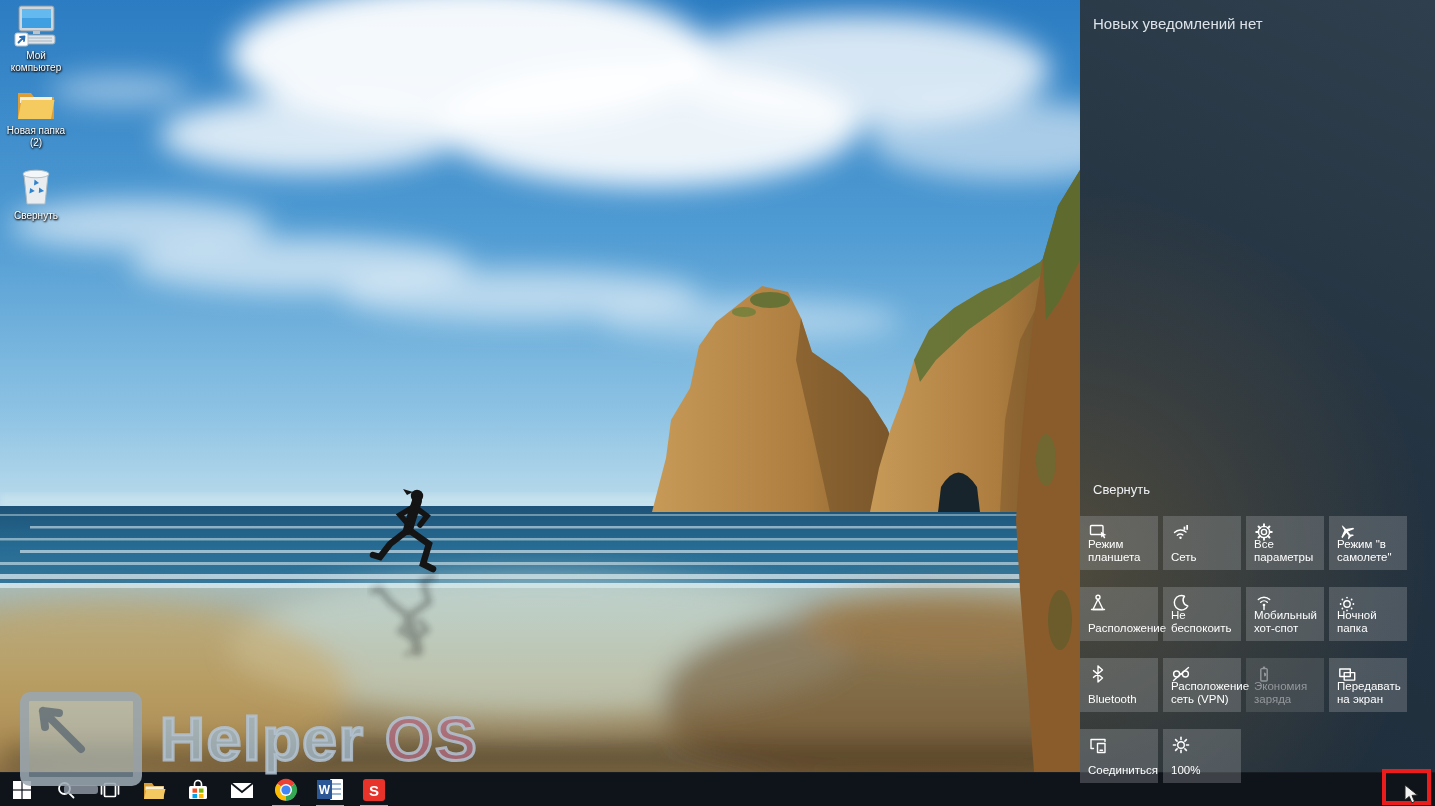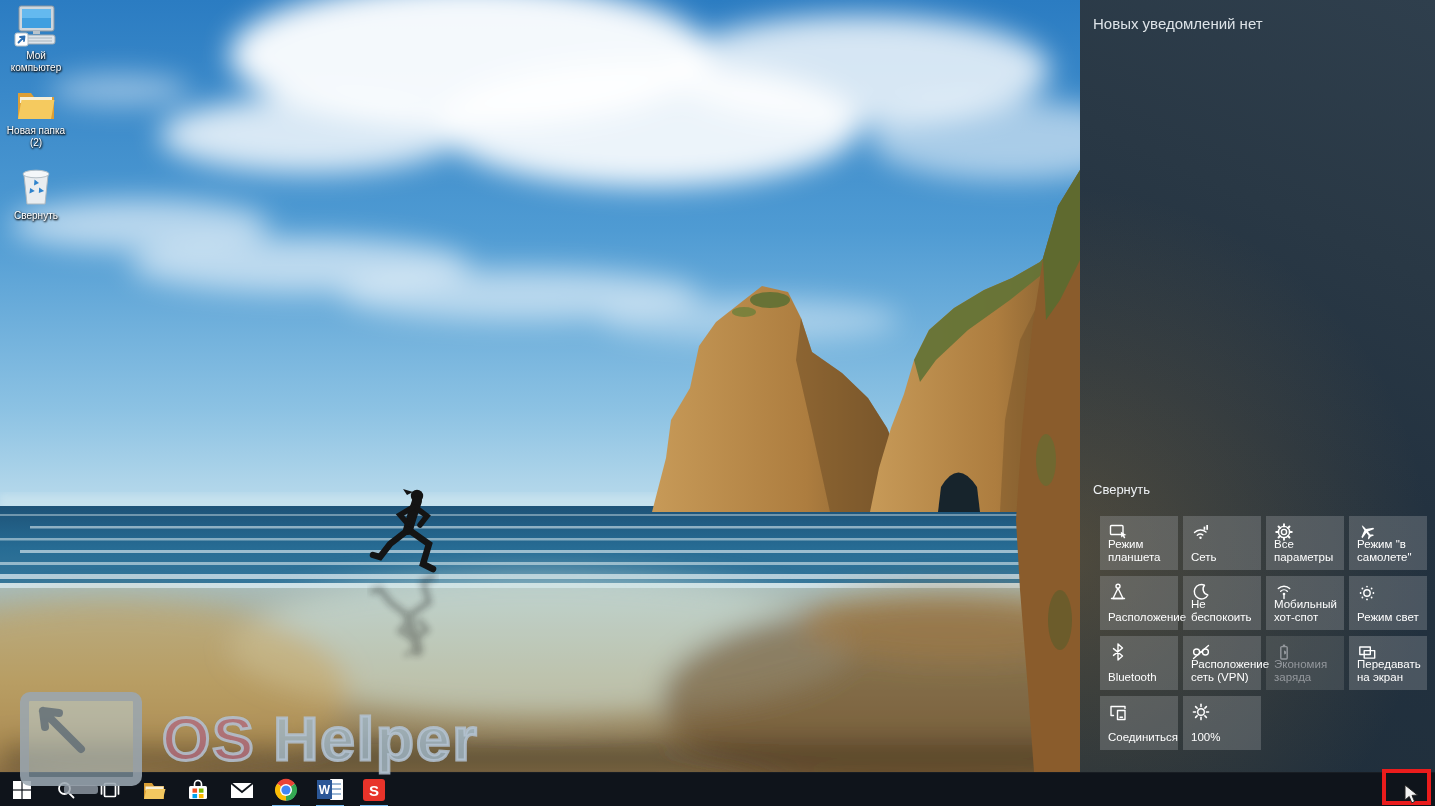--- a/index.html
+++ b/index.html
@@ -27,22 +27,22 @@
   .wm-os{color:rgba(214,112,134,.55);}
   .wm-helper{color:rgba(190,220,240,.55);margin-left:-2px;}
 
   
   .panel{position:absolute;left:1080px;top:0;width:355px;height:772px;z-index:60;
     background:linear-gradient(205deg,#2f3f4d 0%,#293845 30%,#233240 55%,#1f2e3b 100%);}
   .panel::before{content:"";position:absolute;inset:0;
     background:radial-gradient(circle at -5% 72%,rgba(186,136,60,.30),rgba(0,0,0,0) 55%);}
   .ac-header{position:absolute;left:13px;top:15px;font-size:15px;color:#dde3e8;}
   .ac-collapse{position:absolute;left:13px;top:482px;font-size:13px;color:#eef1f4;cursor:default;}
-  .tiles{position:absolute;left:20px;top:516px;display:grid;
-    grid-template-columns:repeat(4,78px);grid-auto-rows:54px;gap:6px 5px;}
+  .tiles{position:absolute;left:0;top:516px;display:grid;
+    grid-template-columns:repeat(4,78px);grid-auto-rows:54px;gap:17px 5px;}
   .tile{position:relative;background:rgba(168,172,176,.30);color:#fff;}
   .tile .t-icon{position:absolute;left:8px;top:6px;width:20px;height:20px;}
   .tile svg{stroke:#fff;fill:none;stroke-width:1.4;stroke-linecap:round;stroke-linejoin:round;}
   .tile svg .fillw{fill:#fff;stroke:none;}
   .tile .t-label{position:absolute;left:8px;right:3px;bottom:5px;font-size:11.5px;line-height:1.18;}
   .tile.disabled{background:rgba(150,153,156,.22);}
   .tile.disabled svg{stroke:#94989d;}
   .tile.disabled svg .fillw{fill:#94989d;}
   .tile.disabled .t-label{color:#94989d;}
 
@@ -210,22 +210,22 @@
       <div class="desk-label">Свернуть</div>
     </div>
   </div>
 
   <div class="watermark">
     <div class="wm-monitor">
       <svg width="86" height="58" viewBox="0 0 86 58" style="position:absolute;left:0;top:0">
         <path d="M14 10 L52 48 M14 10 l16 2 M14 10 l2 16" stroke="rgba(95,107,117,.8)" stroke-width="8" fill="none" stroke-linecap="round"></path>
       </svg>
     </div>
+    <span class="wm-text wm-helper">Helper</span>
     <span class="wm-text wm-os">OS</span>
-    <span class="wm-text wm-helper">Helper</span>
   </div>
 
   <div class="panel">
     <div class="ac-header">Новых уведомлений нет</div>
     <div class="ac-collapse">Свернуть</div>
 
     <div class="tiles">
 
       <div class="tile">
         <span class="t-icon">
@@ -319,21 +319,21 @@
                 <circle cx="14.6" cy="6.5" r=".9"></circle>
                 <circle cx="16.4" cy="11" r=".9"></circle>
                 <circle cx="14.6" cy="15.5" r=".9"></circle>
                 <circle cx="10" cy="17.4" r=".9"></circle>
                 <circle cx="5.4" cy="15.5" r=".9"></circle>
                 <circle cx="3.6" cy="11" r=".9"></circle>
                 <circle cx="5.4" cy="6.5" r=".9"></circle>
               </g>
             </svg>
         </span>
-        <span class="t-label">Режим свет</span>
+        <span class="t-label">Ночной папка</span>
       </div>
 
       <div class="tile">
         <span class="t-icon">
           <svg width="20" height="20" viewBox="0 0 20 20">
               <path d="M10 2 v16 M10 2 l4.5 4 -9 7.4 M10 18 l4.5 -4 -9 -7.4"></path>
             </svg>
         </span>
         <span class="t-label">Bluetooth</span>
       </div>

